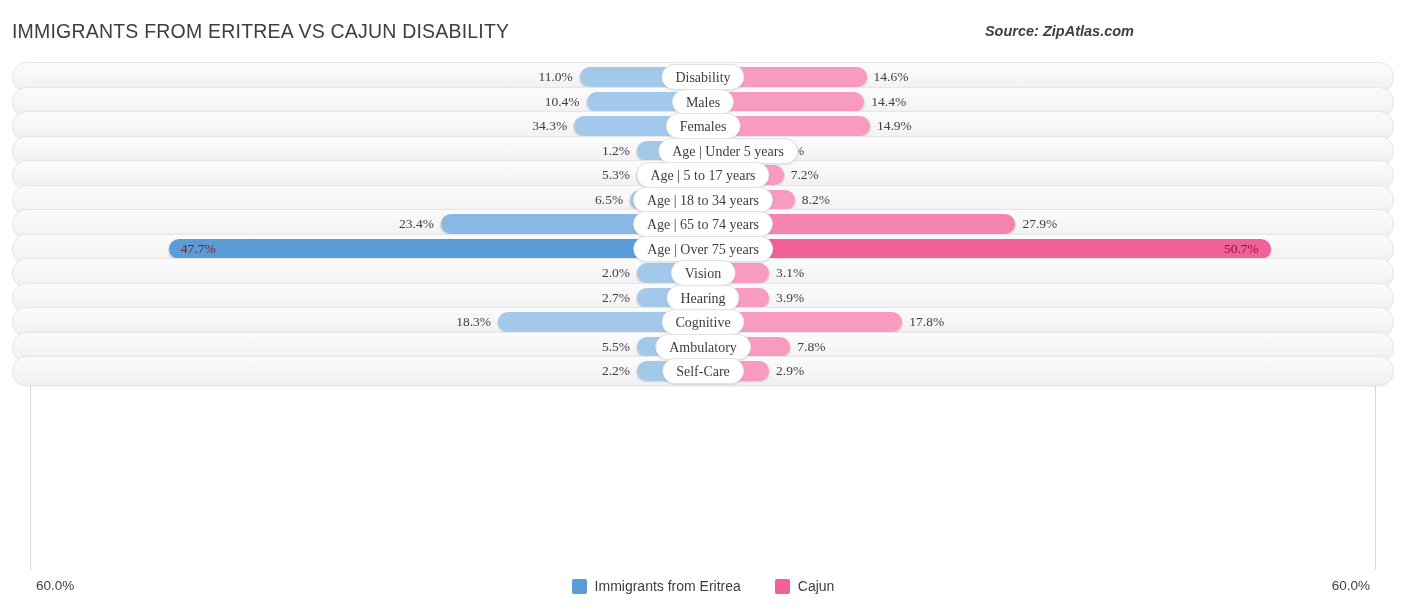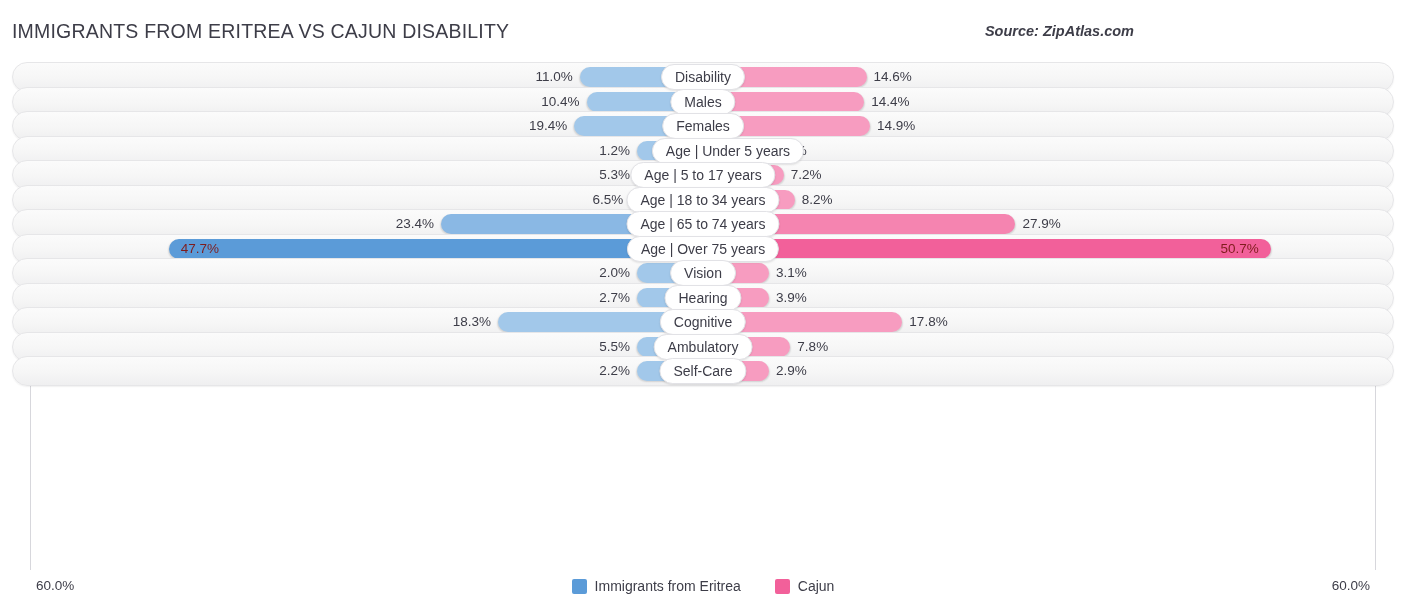--- a/index.html
+++ b/index.html
@@ -65,20 +65,21 @@
     position: absolute;
     left: 0; top: 0;
     width: 1406px;
   }
 
   .row {
     position: relative;
     height: 18px;
     margin: 0 0 6.5px 0;
     box-sizing: border-box;
+    font-family: Liberation Serif, serif;
   }
   .row-track {
     position: absolute;
     left: 12px;
     right: 12px;
     top: 0;
     height: 30px;
     border-radius: 15px;
     background: linear-gradient(to bottom, #fbfbfb 0%, #f6f6f6 55%, #efeff0 100%);
     border: 1px solid #e6e6e8;
@@ -200,21 +201,21 @@
         <div class="bar left" style="left: 586.52px; width: 116.48px; background: rgb(162, 200, 234);"></div>
         <div class="bar right" style="left: 703px; width: 161.28px; background: rgb(247, 156, 192);"></div>
         <div class="val" style="right: 826.48px;">10.4%</div>
         <div class="val" style="left: 871.28px;">14.4%</div>
         <div class="pill" style="left: 703px;">Males</div>
       </div>
       <div class="row">
         <div class="row-track"></div>
         <div class="bar left" style="left: 574.2px; width: 128.8px; background: rgb(162, 200, 234);"></div>
         <div class="bar right" style="left: 703px; width: 166.88px; background: rgb(247, 156, 192);"></div>
-        <div class="val" style="right: 838.8px;">19.4%</div>
+        <div class="val" style="right: 838.8px;">34.3%</div>
         <div class="val" style="left: 876.88px;">14.9%</div>
         <div class="pill" style="left: 703px;">Females</div>
       </div>
       <div class="row">
         <div class="row-track"></div>
         <div class="bar left" style="left: 637px; width: 66px; background: rgb(162, 200, 234);"></div>
         <div class="bar right" style="left: 703px; width: 66px; background: rgb(247, 156, 192);"></div>
         <div class="val" style="right: 776px;">1.2%</div>
         <div class="val" style="left: 776px;">1.6%</div>
         <div class="pill" style="left: 728px;">Age | Under 5 years</div>

